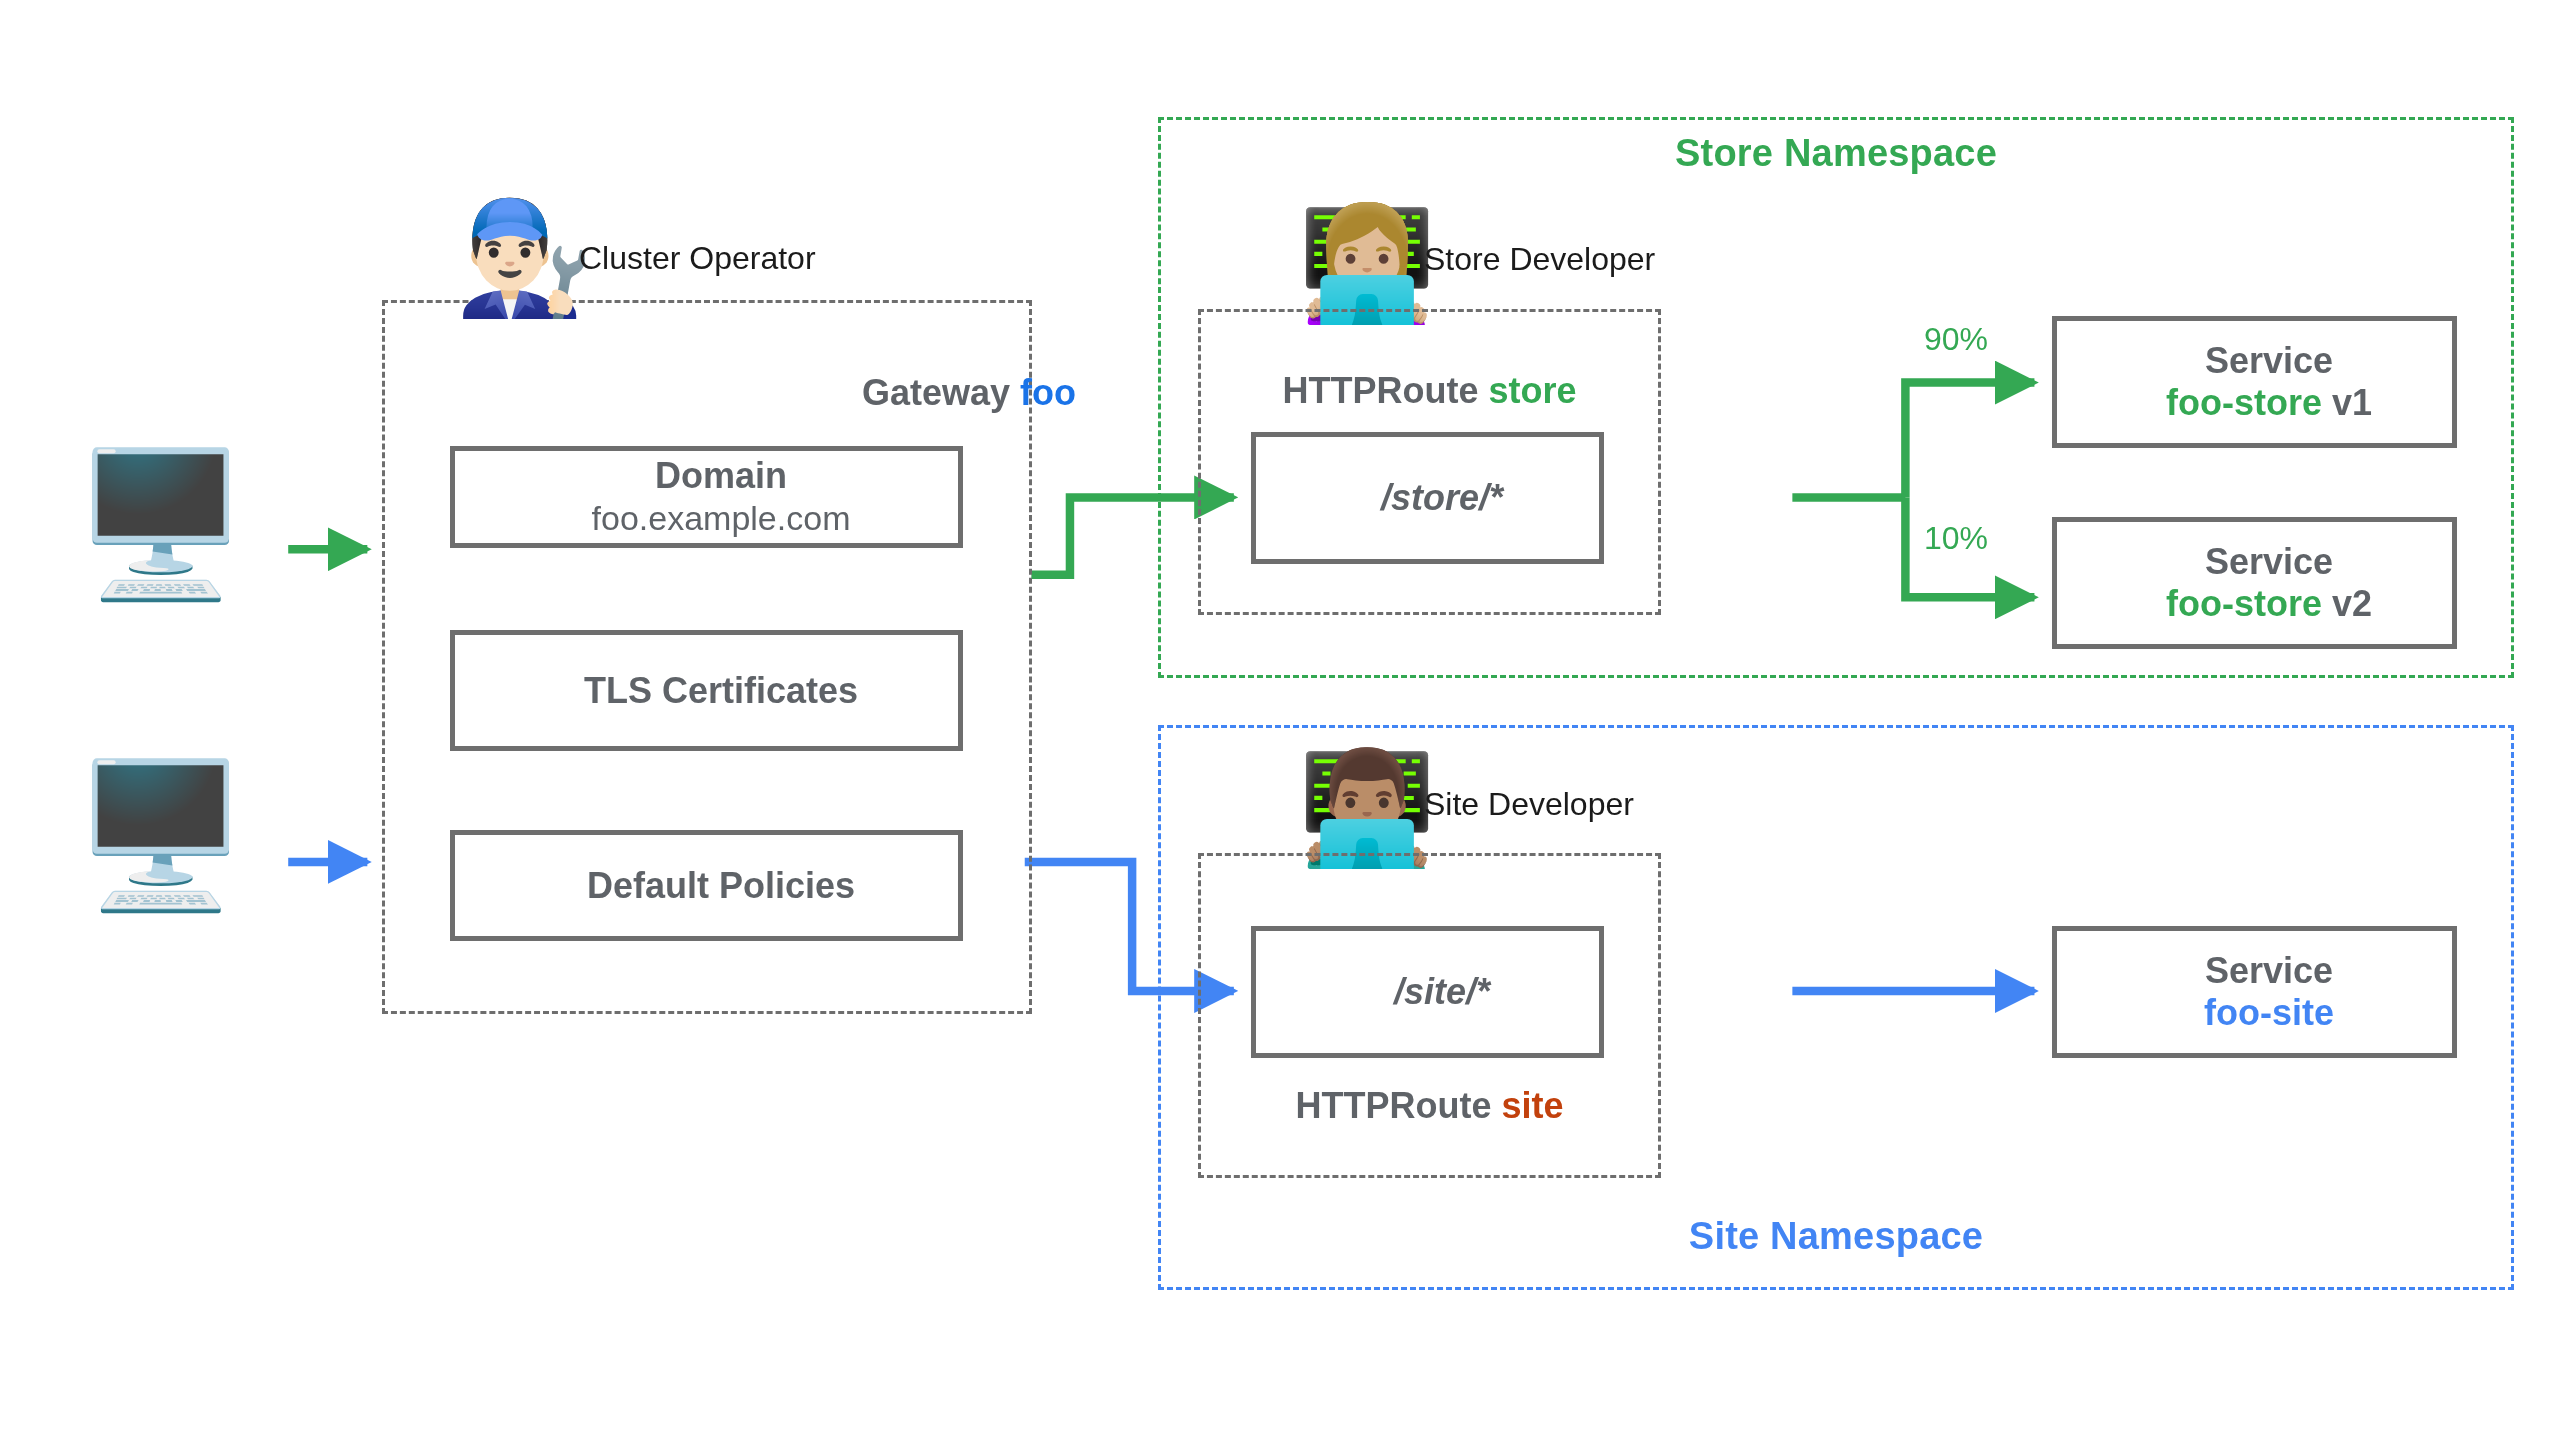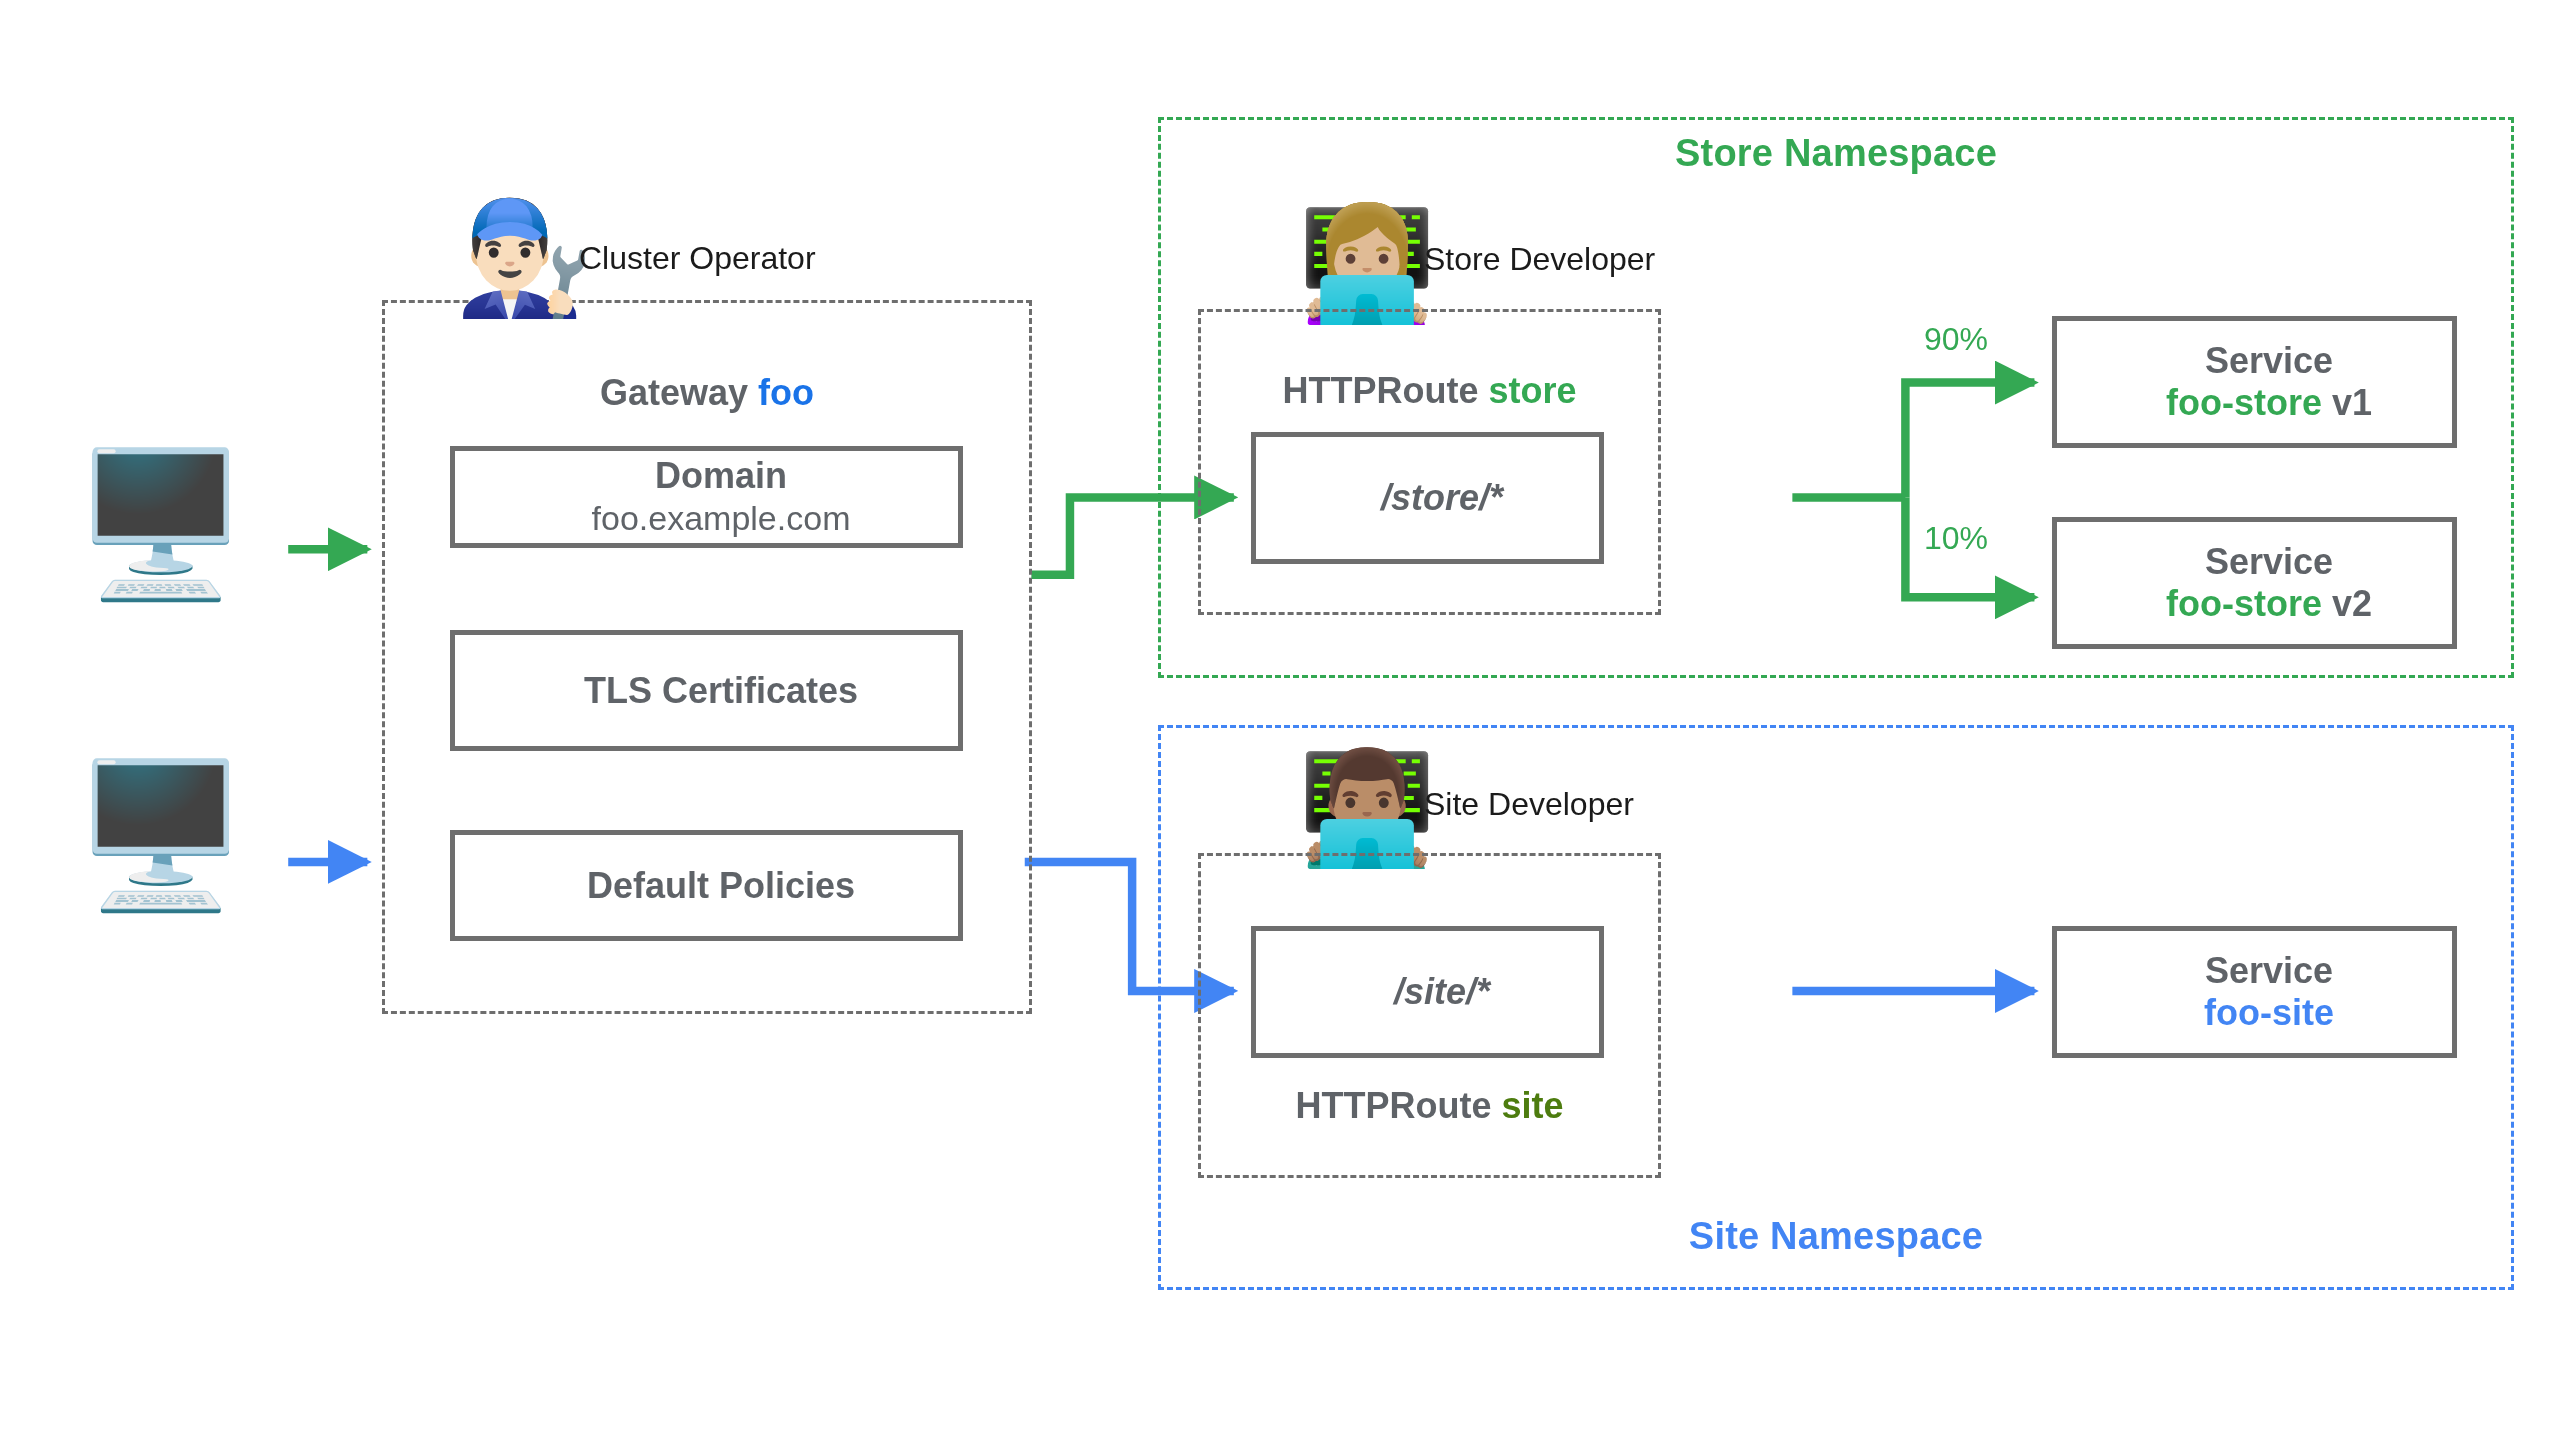--- a/index.html
+++ b/index.html
@@ -84,21 +84,21 @@
   
   .cap {
     position: absolute;
     font-size: 36px;
     font-weight: bold;
     color: #5F6368;
     white-space: nowrap;
   }
   .cap .accent-blue  { color: #1A73E8; }
   .cap .accent-green { color: #34A853; }
-  .cap .accent-blue2 { color: #4d7c0f; }
+  .cap .accent-blue2 { color: #c2410c; }
 
   .persona-label {
     position: absolute;
     font-size: 32px;
     font-weight: normal;
     color: #1b1b1b;
     white-space: nowrap;
   }
 
   .pct-label {
@@ -157,21 +157,21 @@
   <div class="emoji" style="left:73px; top:454px; font-size:141px;">🖥️</div>
 
   <div class="emoji" style="left:73px; top:765px; font-size:141px;">🖥️</div>
 
   <div class="group-box gw-box" style="left:382px; top:300px; width:650px; height:714px;"></div>
 
   <div class="emoji" style="left:455px; top:203px; font-size:111px;">👨🏻‍🔧</div>
 
   <div class="persona-label" style="left:579px; top:240px;">Cluster Operator</div>
 
-  <div class="cap" style="left:382px; top:372px; width:650px; text-align:center;">
+  <div class="cap" style="left:382px; top:372px; width:650px; text-align:right;padding-left:44px;">
     <span>Gateway </span><span class="accent-blue">foo</span>
   </div>
 
   <div class="solid-box" style="left:450px; top:446px; width:513px; height:102px;">
     <div class="line1">Domain</div>
     <div class="line2">foo.example.com</div>
   </div>
 
   <div class="solid-box" style="left:450px; top:630px; width:513px; height:121px;">
     <div class="single">TLS Certificates</div>

